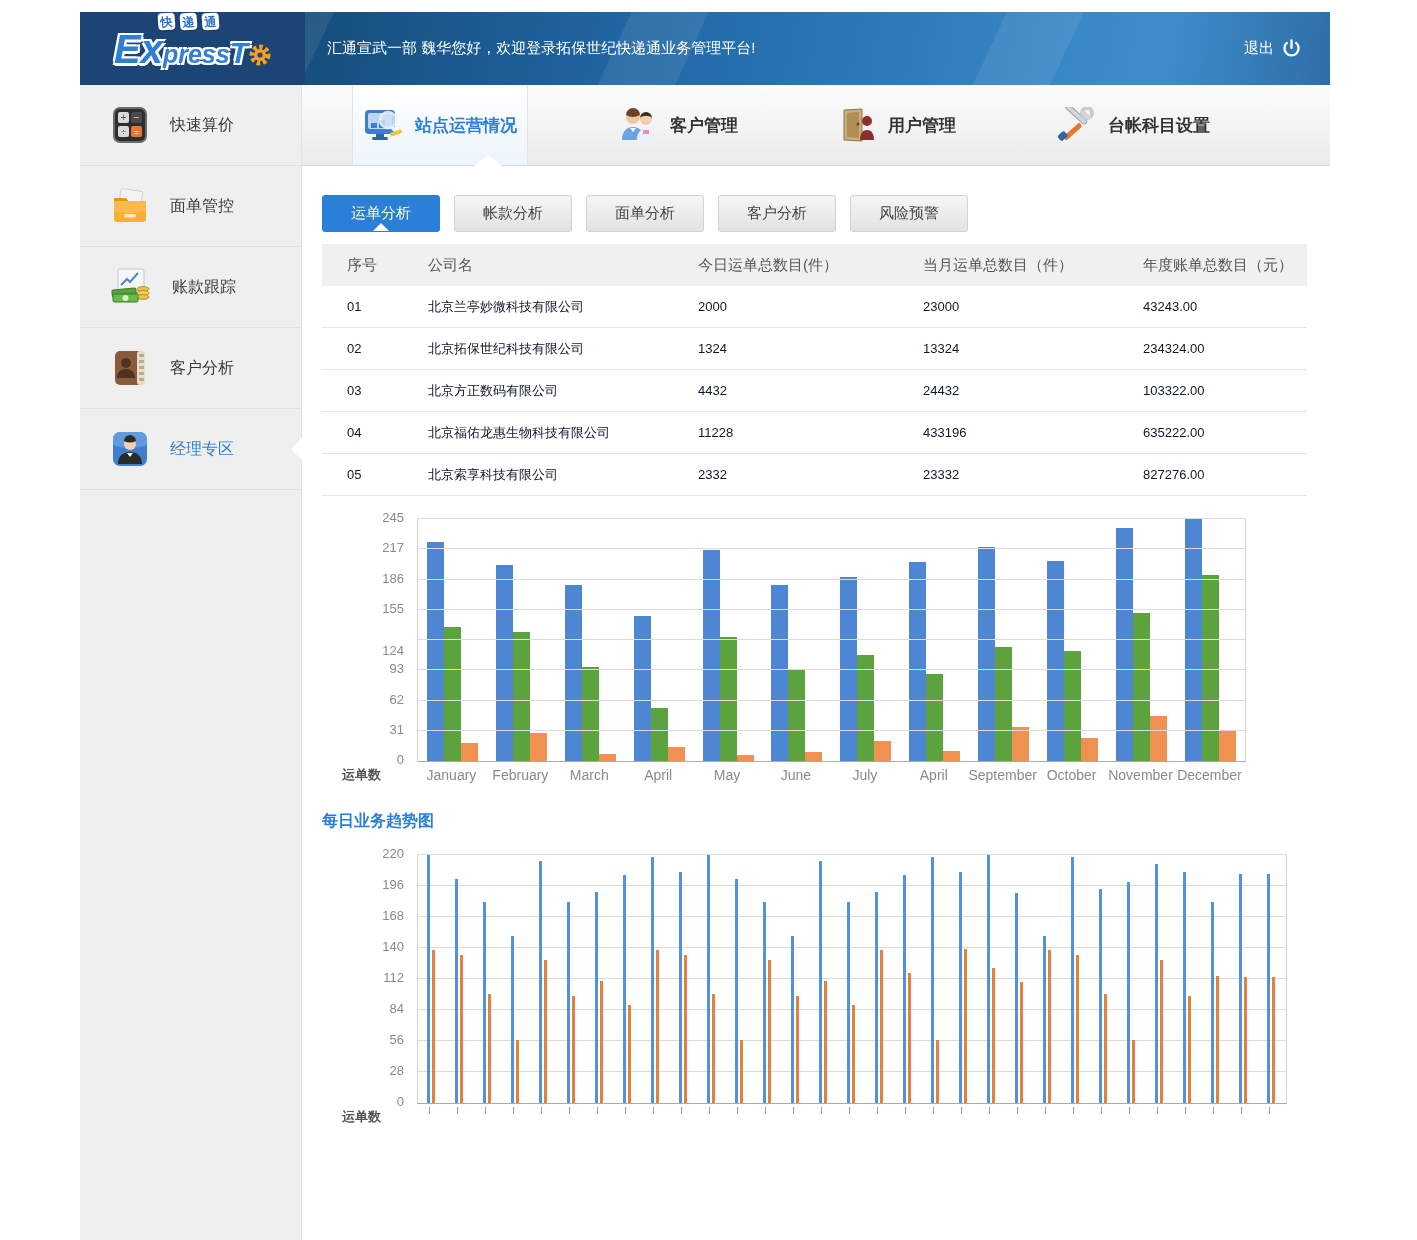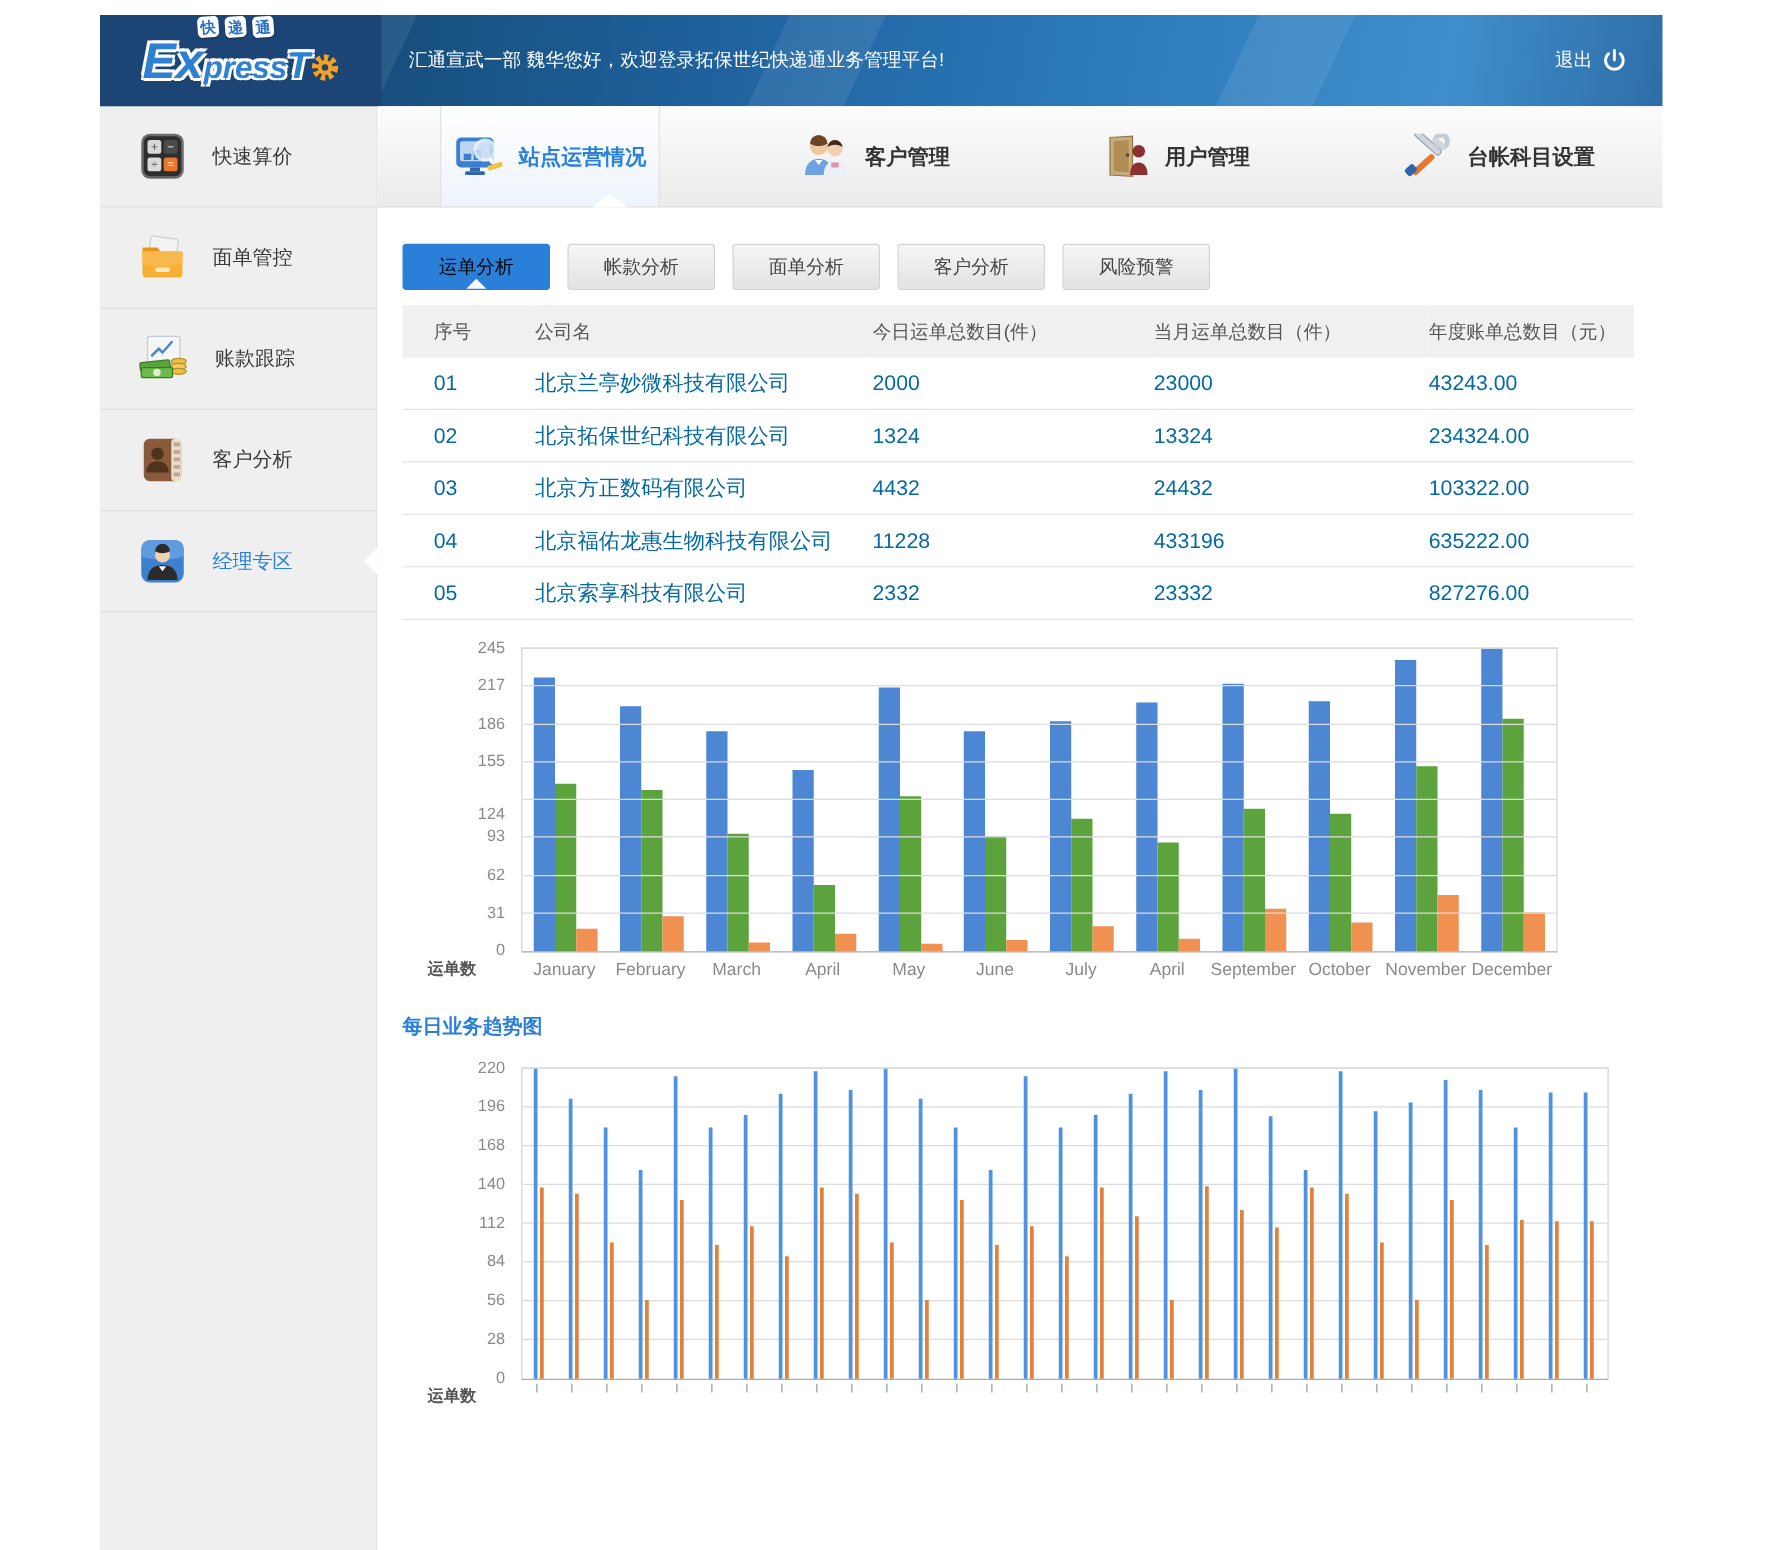--- a/index.html
+++ b/index.html
@@ -30,40 +30,40 @@
   .sidebar{width:225px;background:#efefef;border-right:1px solid #e2e2e2;}
   .s-item{height:80px;border-bottom:1px solid #e2e2e2;display:flex;align-items:center;gap:20px;
           padding-left:30px;font-size:16px;color:#3a3a3a;cursor:pointer;position:relative;}
   .s-item.sel{color:#2a7fd9;}
   .s-item.sel::after{content:"";position:absolute;right:-1px;top:50%;margin-top:-11px;
           border-top:11px solid transparent;border-bottom:11px solid transparent;border-right:11px solid #ffffff;}
   .content{flex:1;background:#fff;display:flex;flex-direction:column;}
 
   
   .topnav{height:80px;background:linear-gradient(#fcfcfc,#ebebeb);border-bottom:1px solid #d9d9d9;
-          display:flex;align-items:center;padding-left:50px;gap:102px;position:relative;}
+          display:flex;align-items:center;padding-left:50px;gap:80px;position:relative;}
   .n-item{display:flex;align-items:center;gap:12px;font-size:17px;font-weight:bold;color:#333;cursor:pointer;height:100%;padding:0 10px;}
   .n-item.sel{color:#2a7fd9;background:linear-gradient(#ffffff,#edf4fc);border-left:1px solid #e3e3e3;border-right:1px solid #e3e3e3;}
   .nav-notch{position:absolute;bottom:-1px;left:172px;width:0;height:0;
           border-left:14px solid transparent;border-right:14px solid transparent;border-bottom:11px solid #ffffff;}
 
   .main{padding:0 23px 0 20px;position:relative;}
 
   
   .tabs{display:flex;gap:14px;margin-top:29px;}
   .tab{min-width:118px;height:37px;display:flex;align-items:center;justify-content:center;font-size:15px;color:#444;
        background:linear-gradient(#f6f6f6,#e2e2e2);border:1px solid #d2d2d2;border-radius:3px;cursor:pointer;position:relative;box-sizing:border-box;}
-  .tab.active{background:#2a7fd9;border-color:#2a7fd9;color:#000000;}
+  .tab.active{background:#2a7fd9;border-color:#2a7fd9;color:#fef9c3;}
   .tab.active::after{content:"";position:absolute;bottom:0;left:50%;margin-left:-8px;
        border-left:8px solid transparent;border-right:8px solid transparent;border-bottom:8px solid #ffffff;}
 
   
   table.data{border-collapse:collapse;width:985px;margin-top:12px;table-layout:fixed;}
   table.data th{background:#f0f0f0;height:40px;text-align:left;font-weight:normal;font-size:15px;color:#555;}
-  table.data td{height:39px;border-bottom:1px solid #e5e5e5;font-size:17px;color:#0369a1;}
+  table.data td{height:39px;border-bottom:1px solid #e5e5e5;font-size:13px;color:#0f172a;}
   table.data th:first-child,table.data td:first-child{padding-left:25px;}
   .c0{width:105px;}.c1{width:270px;}.c2{width:225px;}.c3{width:220px;}
 
   
   .chart-title{color:#2a7fd9;font-size:16px;font-weight:bold;margin-top:28px;}
   .chartwrap{position:relative;padding-left:95px;margin-top:22px;}
   .plot{position:relative;background:#fff;border:1px solid #d4d4d4;border-bottom:1px solid #aaaaaa;box-sizing:content-box;}
   .gline{position:absolute;left:0;right:0;height:1px;background:#dcdcdc;}
   .ylab{position:absolute;left:0;width:82px;text-align:right;font-size:13px;color:#8a8a8a;}
   .axisname{position:absolute;left:20px;font-size:13px;font-weight:bold;color:#555;}

